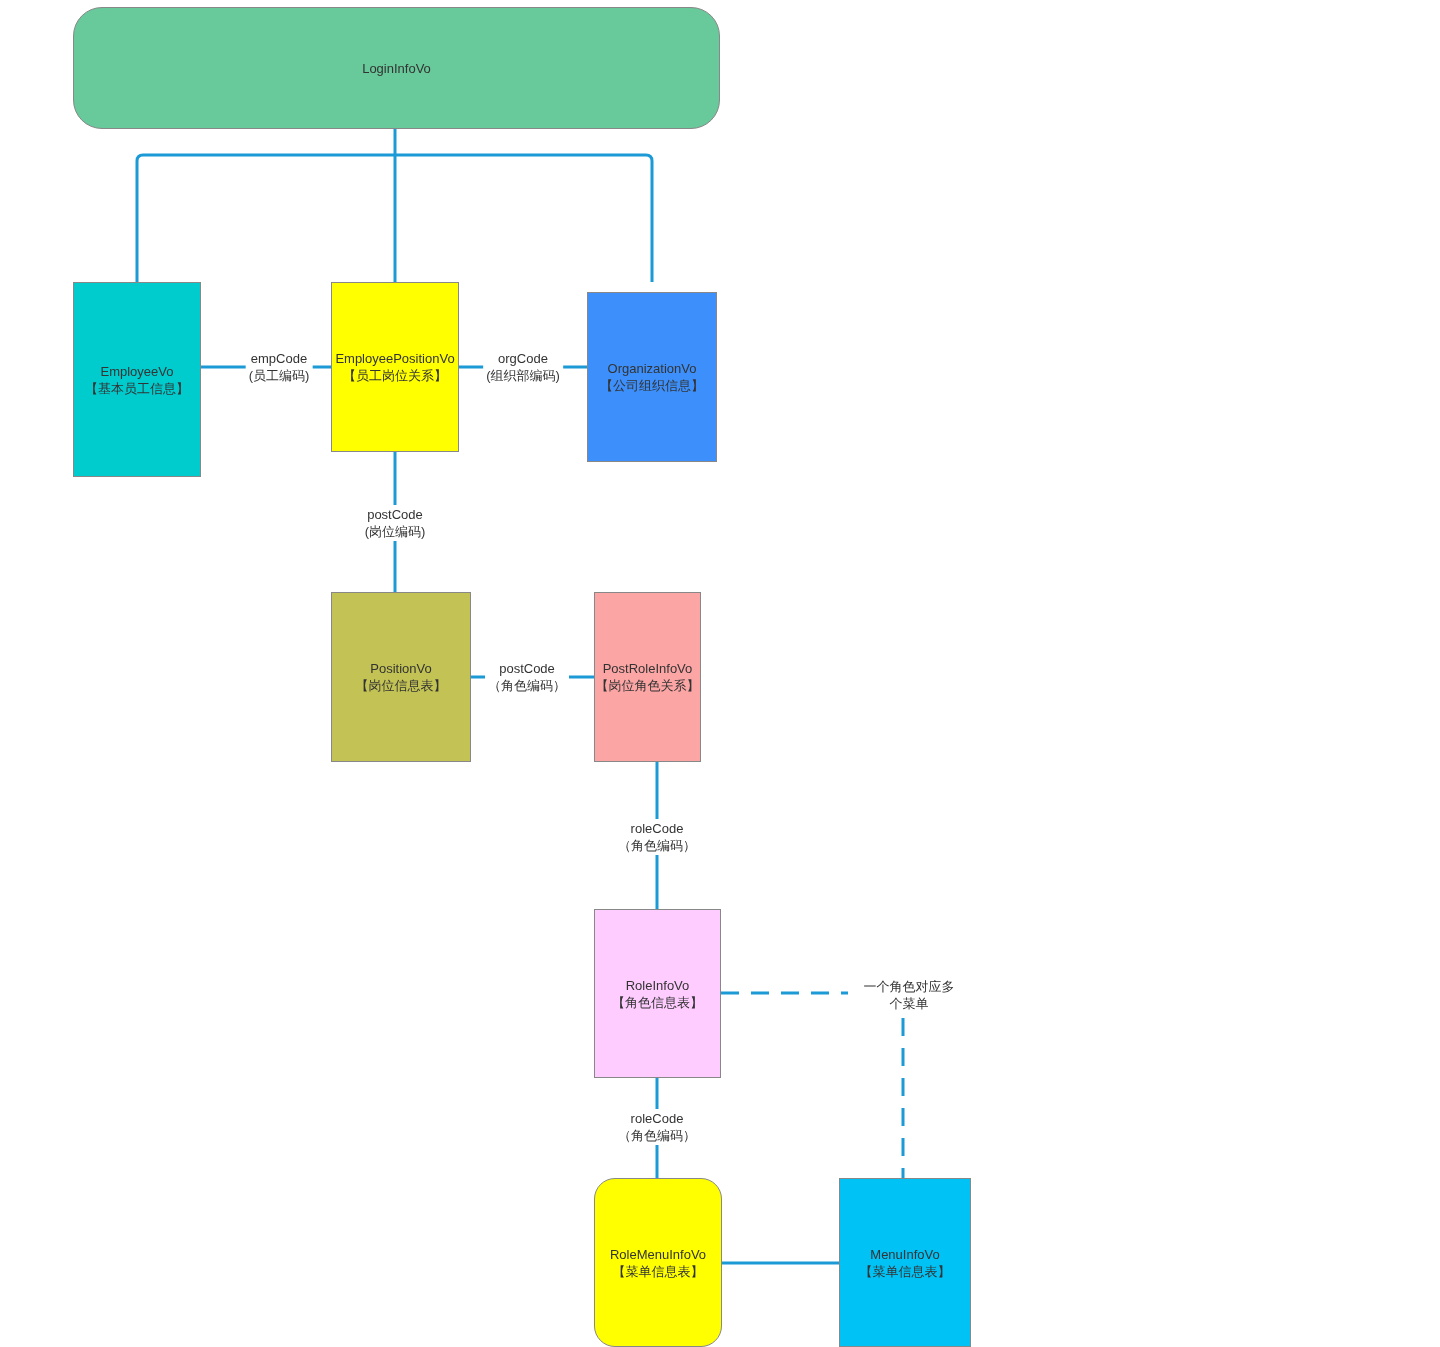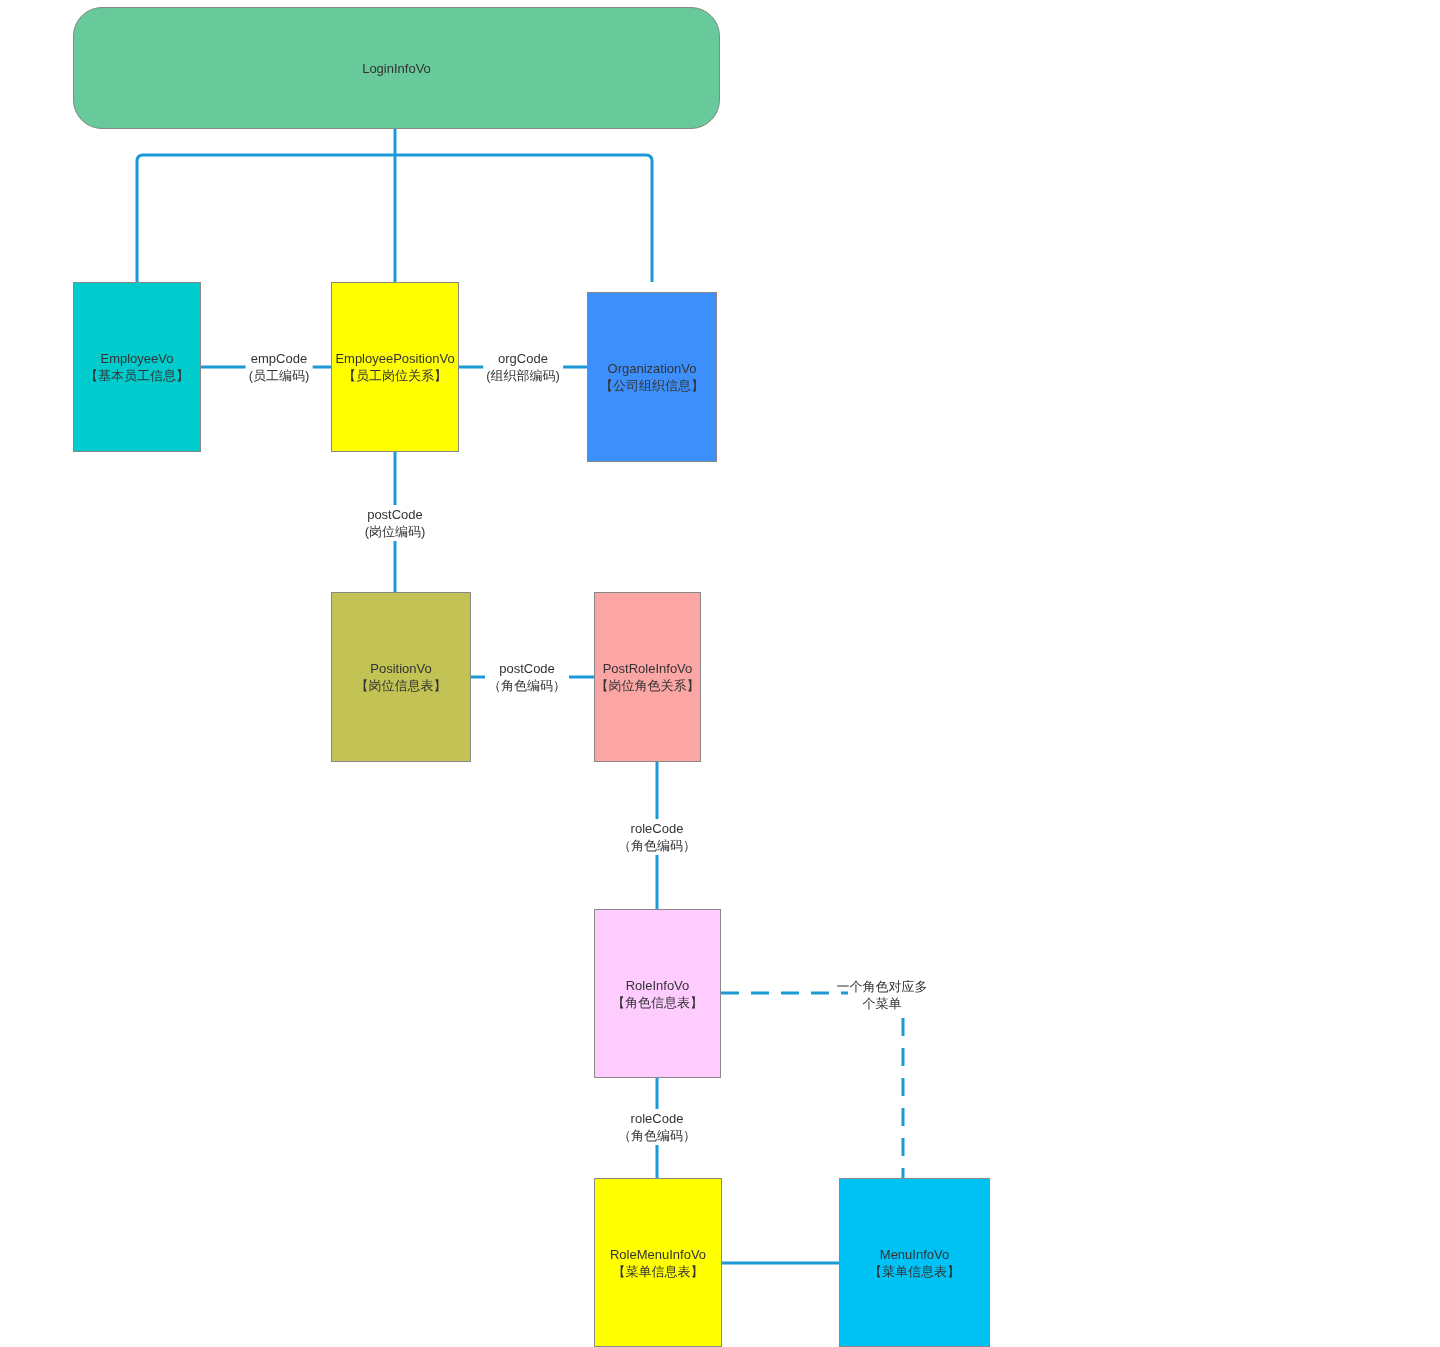--- a/index.html
+++ b/index.html
@@ -100,21 +100,21 @@
 
       <path d="M721,993 L848,993" stroke-dasharray="18 12"></path>
       <path d="M903,1018 L903,1178" stroke-dasharray="18 12"></path>
     </g>
   </svg>
 
   <div class="node" style="left:73px; top:7px; width:647px; height:122px; background:#68c99a;border-radius:29px;">
     <span class="ln">LoginInfoVo</span>
   </div>
 
-  <div class="node" style="left:73px; top:282px; width:128px; height:170px; background:#00ccce;">
+  <div class="node" style="left:73px; top:282px; width:128px; height:195px; background:#00ccce;">
     <span class="ln">EmployeeVo</span>
     <span class="ln">【基本员工信息】</span>
   </div>
 
   <div class="node" style="left:331px; top:282px; width:128px; height:170px; background:#ffff00;">
     <span class="ln">EmployeePositionVo</span>
     <span class="ln">【员工岗位关系】</span>
   </div>
 
   <div class="node" style="left:587px; top:292px; width:130px; height:170px; background:#3d90fb;">
@@ -130,26 +130,26 @@
   <div class="node" style="left:594px; top:592px; width:107px; height:170px; background:#fca5a5;">
     <span class="ln">PostRoleInfoVo</span>
     <span class="ln">【岗位角色关系】</span>
   </div>
 
   <div class="node" style="left:594px; top:909px; width:127px; height:169px; background:#ffccff;">
     <span class="ln">RoleInfoVo</span>
     <span class="ln">【角色信息表】</span>
   </div>
 
-  <div class="node" style="left:594px; top:1178px; width:128px; height:169px; background:#ffff00;">
+  <div class="node" style="left:594px; top:1178px; width:128px; height:169px; background:#ffff00;border-radius:21px;">
     <span class="ln">RoleMenuInfoVo</span>
     <span class="ln">【菜单信息表】</span>
   </div>
 
-  <div class="node" style="left:839px; top:1178px; width:151px; height:169px; background:#00c2f5;">
+  <div class="node" style="left:839px; top:1178px; width:132px; height:169px; background:#00c2f5;">
     <span class="ln">MenuInfoVo</span>
     <span class="ln">【菜单信息表】</span>
   </div>
 
   <div class="edge-label" style="left:267px; top:367px; transform:translate(-50%,-50%);margin-left:12px;">
     <span class="ln">empCode</span>
     <span class="ln">(员工编码)</span>
   </div>
 
   <div class="edge-label" style="left:523px; top:367px; transform:translate(-50%,-50%);">
@@ -170,18 +170,18 @@
   <div class="edge-label" style="left:657px; top:837px; transform:translate(-50%,-50%);">
     <span class="ln">roleCode</span>
     <span class="ln">（角色编码）</span>
   </div>
 
   <div class="edge-label" style="left:657px; top:1127px; transform:translate(-50%,-50%);">
     <span class="ln">roleCode</span>
     <span class="ln">（角色编码）</span>
   </div>
 
-  <div class="note-label" style="left:882px; top:995px; transform:translate(-50%,-50%);">
+  <div class="note-label" style="left:909px; top:995px; transform:translate(-50%,-50%);">
     <span class="ln">一个角色对应多</span>
     <span class="ln">个菜单</span>
   </div>
 
 </div>
 
 </body></html>

